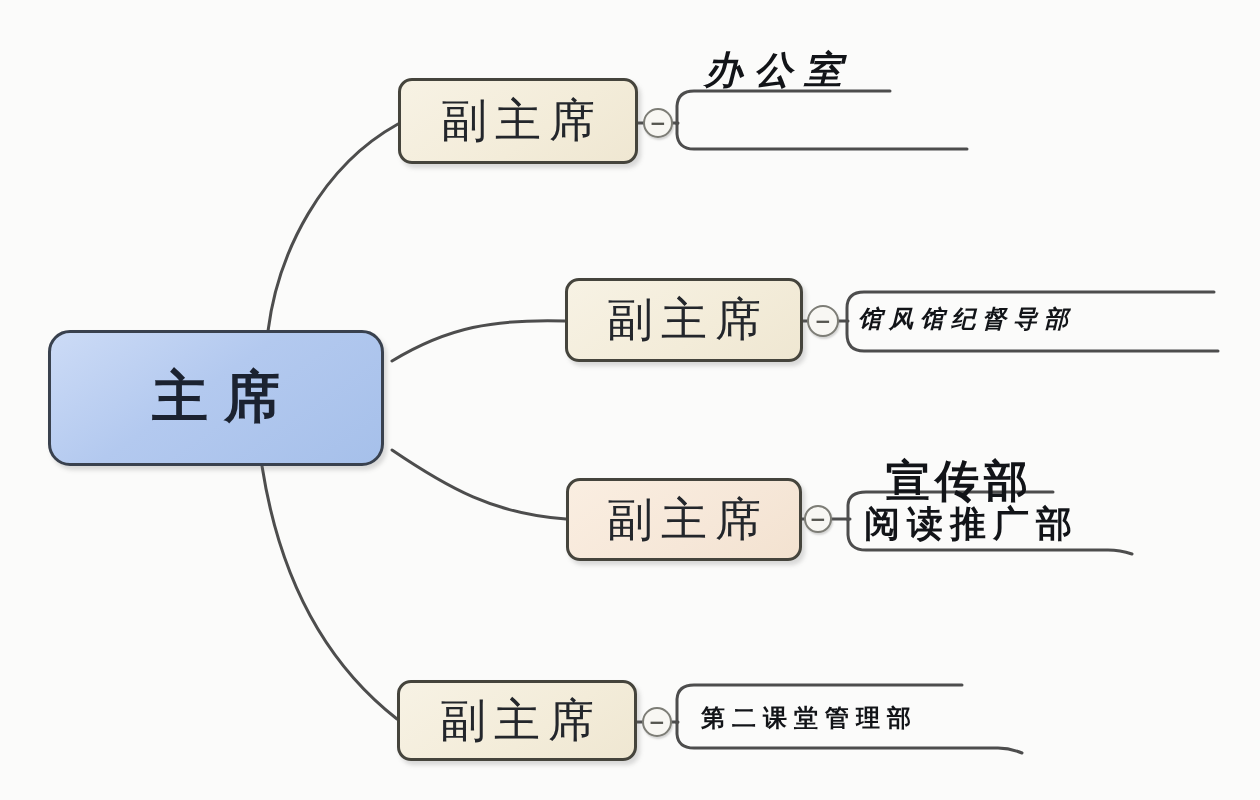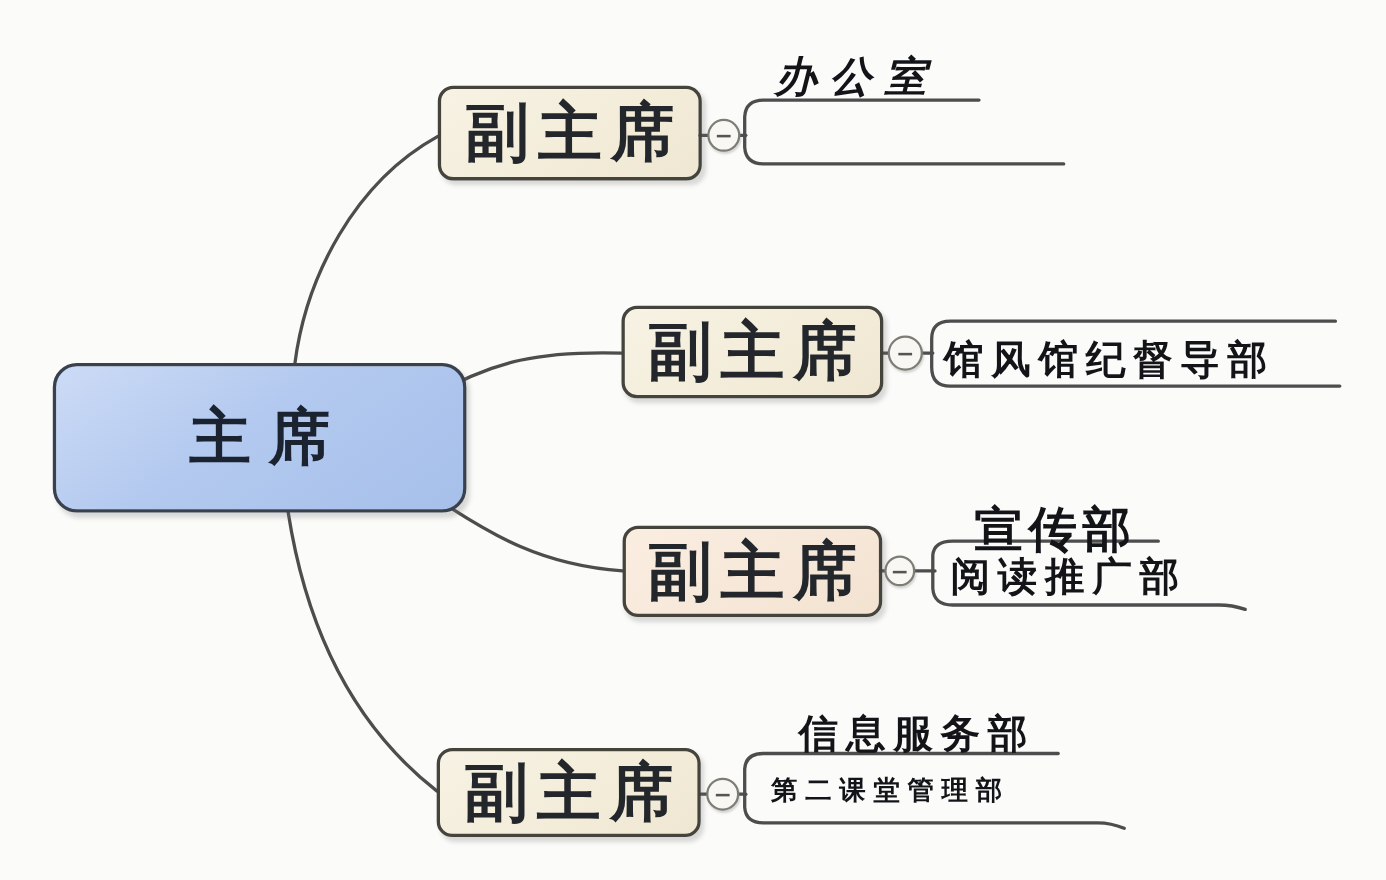--- a/index.html
+++ b/index.html
@@ -29,32 +29,32 @@
   }
   .node {
     position: absolute;
     display: flex;
     align-items: center;
     justify-content: center;
     border: 3px solid #45443c;
     box-shadow: 3px 4px 4px rgba(110,110,110,0.25);
   }
   .node-root {
-    left: 48px; top: 330px; width: 376px; height: 136px;
+    left: 48px; top: 330px; width: 336px; height: 136px;
     border-radius: 22px;
     border-color: #39414e;
     background: linear-gradient(145deg, #ccdbf6 0%, #b3c9ef 45%, #a6c0ea 100%);
     font-size: 56px; font-weight: 700; letter-spacing: 16px;
     color: #1b2230;
     text-indent: 16px;
   }
   .node-vp {
     border-radius: 14px;
     background: linear-gradient(145deg, #f7f2e4 0%, #f3ecd9 60%, #efe7d2 100%);
-    font-size: 58px; font-weight: 700; letter-spacing: 8px;
+    font-size: 46px; font-weight: 400; letter-spacing: 8px;
     color: #23262b;
     text-indent: 8px;
   }
   .node-vp1 { left: 398px; top:  78px; width: 240px; height: 86px; }
   .node-vp2 { left: 565px; top: 278px; width: 238px; height: 84px; }
   .node-vp3 { left: 566px; top: 478px; width: 236px; height: 83px;
               background: linear-gradient(145deg, #faeee1 0%, #f6e7d8 60%, #f3e2d0 100%); }
   .node-vp4 { left: 397px; top: 680px; width: 240px; height: 81px; }
   .toggle {
     position: absolute;
@@ -76,21 +76,21 @@
   .toggle-3 { left: 804px; top: 505px; width: 28px; height: 28px; }
   .toggle-4 { left: 642px; top: 707px; width: 30px; height: 30px; }
   .leaf {
     position: absolute;
     font-weight: 700;
     color: #121418;
     white-space: nowrap;
   }
   .leaf-b1c1 { left: 704px; top:  45px; font-size: 38px; letter-spacing: 12px; font-style: italic; }
   .leaf-b1c2 { left: 698px; top: 103px; font-size: 37px; letter-spacing: 8px; }
-  .leaf-b2c1 { left: 858px; top: 303px; font-size: 36px; letter-spacing: 7px; }
+  .leaf-b2c1 { left: 858px; top: 303px; font-size: 24px; letter-spacing: 7px; font-style: italic; }
   .leaf-b3c1 { left: 886px; top: 452px; font-size: 44px; letter-spacing: 5px; }
   .leaf-b3c2 { left: 864px; top: 500px; font-size: 36px; letter-spacing: 7px; }
   .leaf-b4c1 { left: 726px; top: 643px; font-size: 36px; letter-spacing: 7px; }
   .leaf-b4c2 { left: 701px; top: 702px; font-size: 24px; letter-spacing: 7px; }
 </style>
 </head>
 <body>
 
 <div class="canvas">
 
@@ -145,16 +145,15 @@
     <span>−</span>
   </div>
   <div class="toggle toggle-4">
     <span>−</span>
   </div>
 
   <div class="leaf leaf-b1c1">办公室</div>
   <div class="leaf leaf-b2c1">馆风馆纪督导部</div>
   <div class="leaf leaf-b3c1">宣传部</div>
   <div class="leaf leaf-b3c2">阅读推广部</div>
-  <div class="leaf leaf-b4c1">信息服务部</div>
   <div class="leaf leaf-b4c2">第二课堂管理部</div>
 
 </div>
 
 </body></html>

